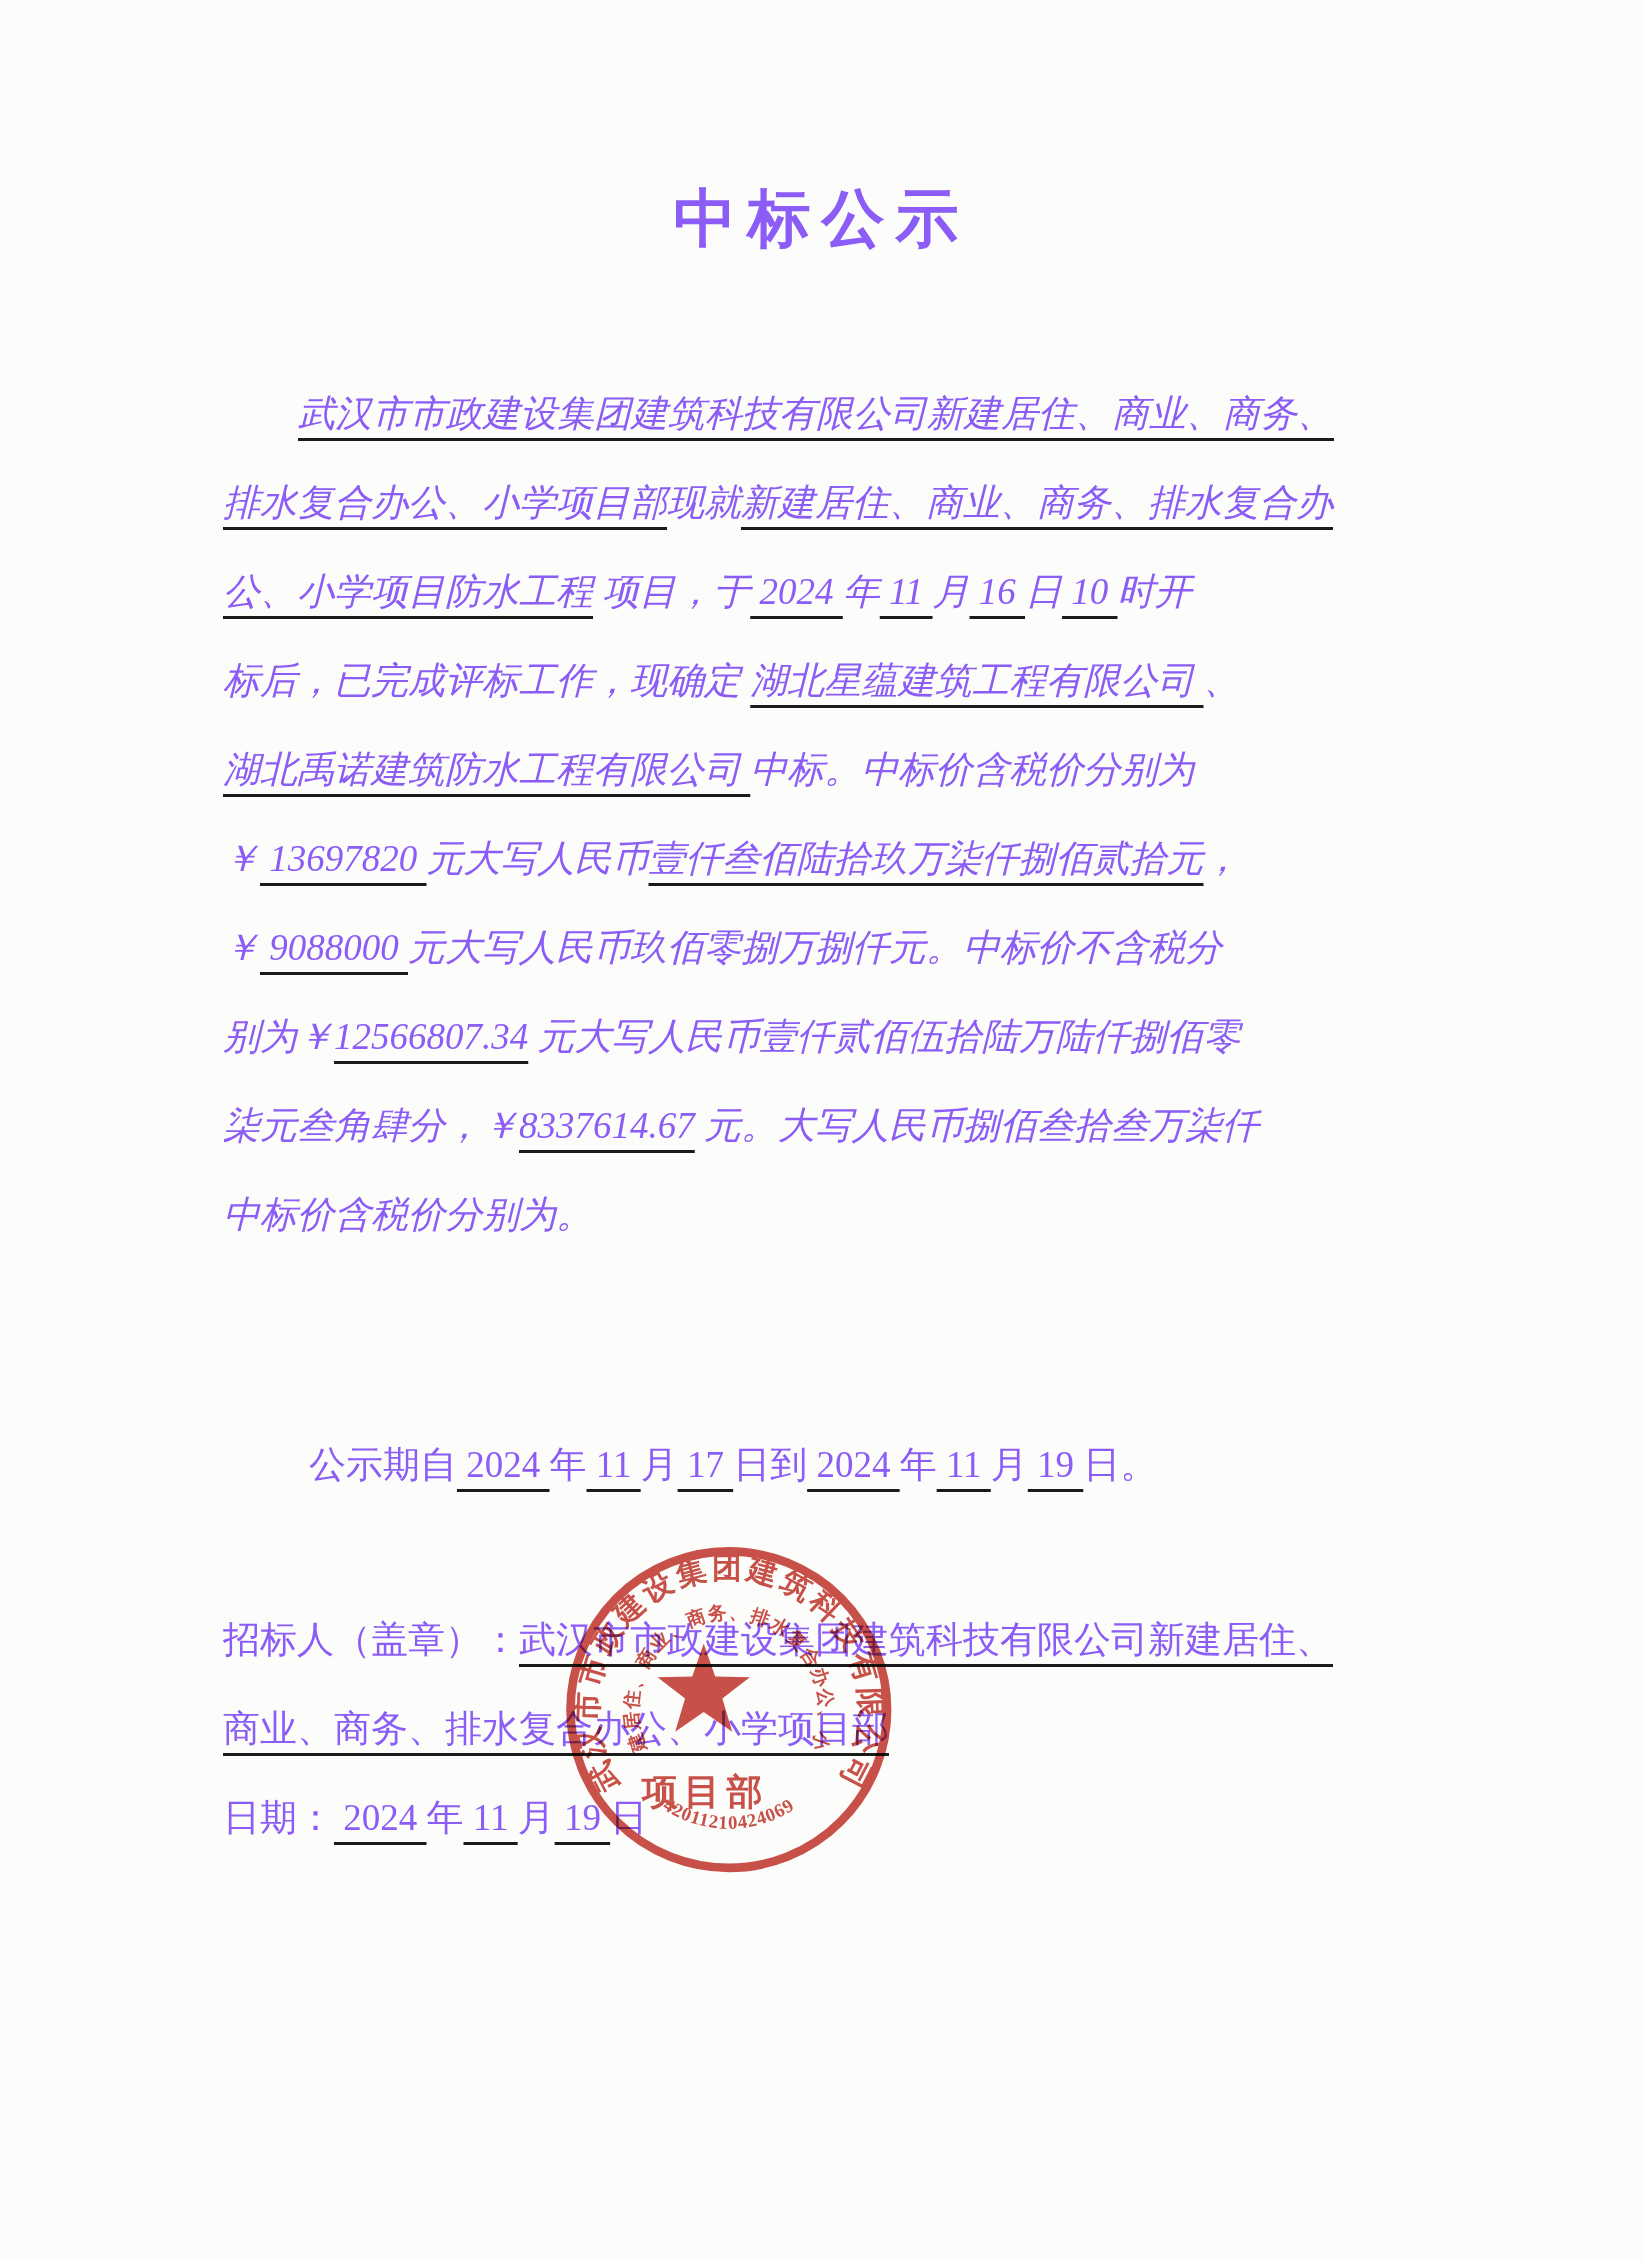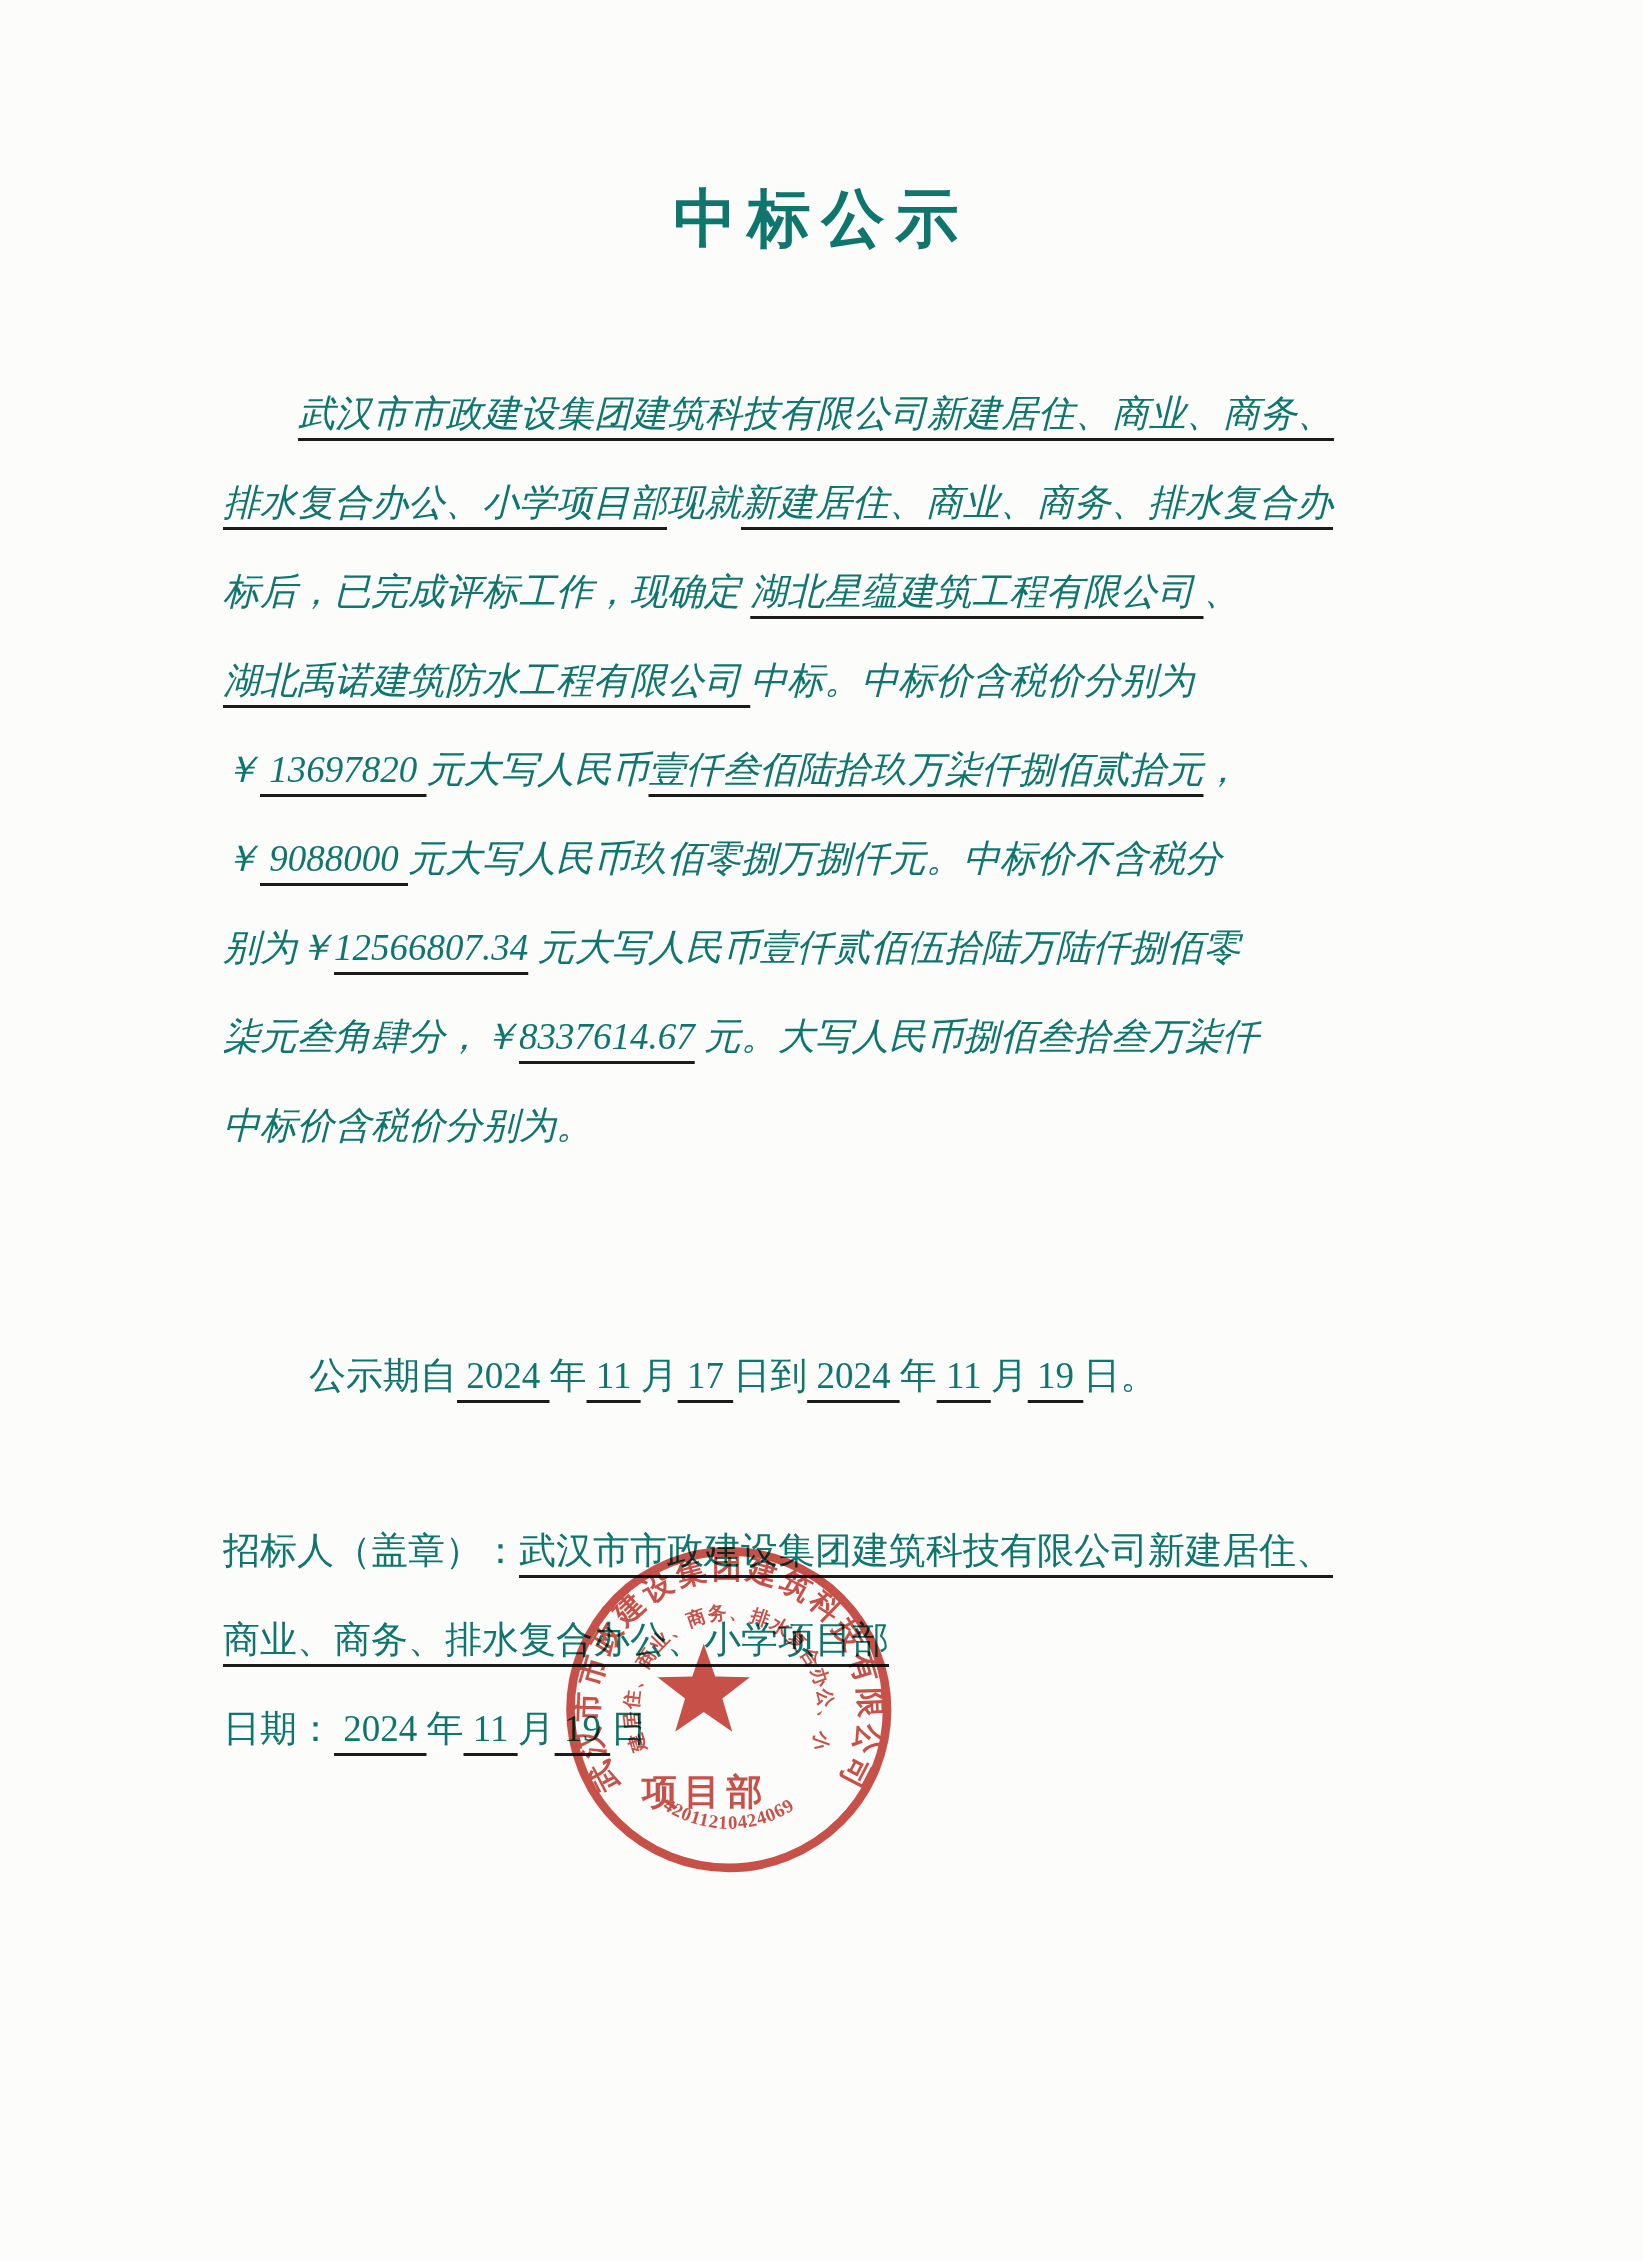--- a/index.html
+++ b/index.html
@@ -1,20 +1,20 @@
 <!DOCTYPE html>
 <html style="font-size:12.5px"><head>
 <meta charset="utf-8">
 <style>
   html,body{margin:0;padding:0;background:#d9d9d9;}
   .page{
     position:relative;
     width:1643px;height:2261px;
     background:#fcfcfb;
-    color:#0f766e;
+    color:#8b5cf6;
     font-family:"Liberation Serif","DejaVu Serif",serif;
     overflow:hidden;
   }
   .title{
     margin-top:188px;
     text-align:center;
     font-size:63px;
     font-weight:bold;
     letter-spacing:11px;
     line-height:1;
@@ -56,20 +56,21 @@
 
 <div class="page">
 
   <div class="title">中标公示</div>
 
   <div class="content">
 
     <div class="para p1">
       <div class="line indent"><span class="u">武汉市市政建设集团建筑科技有限公司新建居住、商业、商务、</span></div>
       <div class="line"><span class="u">排水复合办公、小学项目部</span><span>现就</span><span class="u">新建居住、商业、商务、排水复合办</span></div>
+      <div class="line"><span class="u">公、小学项目防水工程</span><span> 项目，于</span><span class="u"> 2024 </span><span>年</span><span class="u"> 11 </span><span>月</span><span class="u"> 16 </span><span>日</span><span class="u"> 10 </span><span>时开</span></div>
       <div class="line"><span>标后，已完成评标工作，现确定 </span><span class="u">湖北星蕴建筑工程有限公司 </span><span>、</span></div>
       <div class="line"><span class="u">湖北禹诺建筑防水工程有限公司 </span><span>中标。中标价含税价分别为</span></div>
       <div class="line"><span>￥</span><span class="u"> 13697820 </span><span>元大写人民币</span><span class="u">壹仟叁佰陆拾玖万柒仟捌佰贰拾元</span><span>，</span></div>
       <div class="line"><span>￥</span><span class="u"> 9088000 </span><span>元大写人民币玖佰零捌万捌仟元。中标价不含税分</span></div>
       <div class="line"><span>别为￥</span><span class="u">12566807.34</span><span> 元大写人民币壹仟贰佰伍拾陆万陆仟捌佰零</span></div>
       <div class="line"><span>柒元叁角肆分，￥</span><span class="u">8337614.67</span><span> 元。大写人民币捌佰叁拾叁万柒仟</span></div>
       <div class="line"><span>中标价含税价分别为。</span></div>
     </div>
 
     <div class="para p2">

